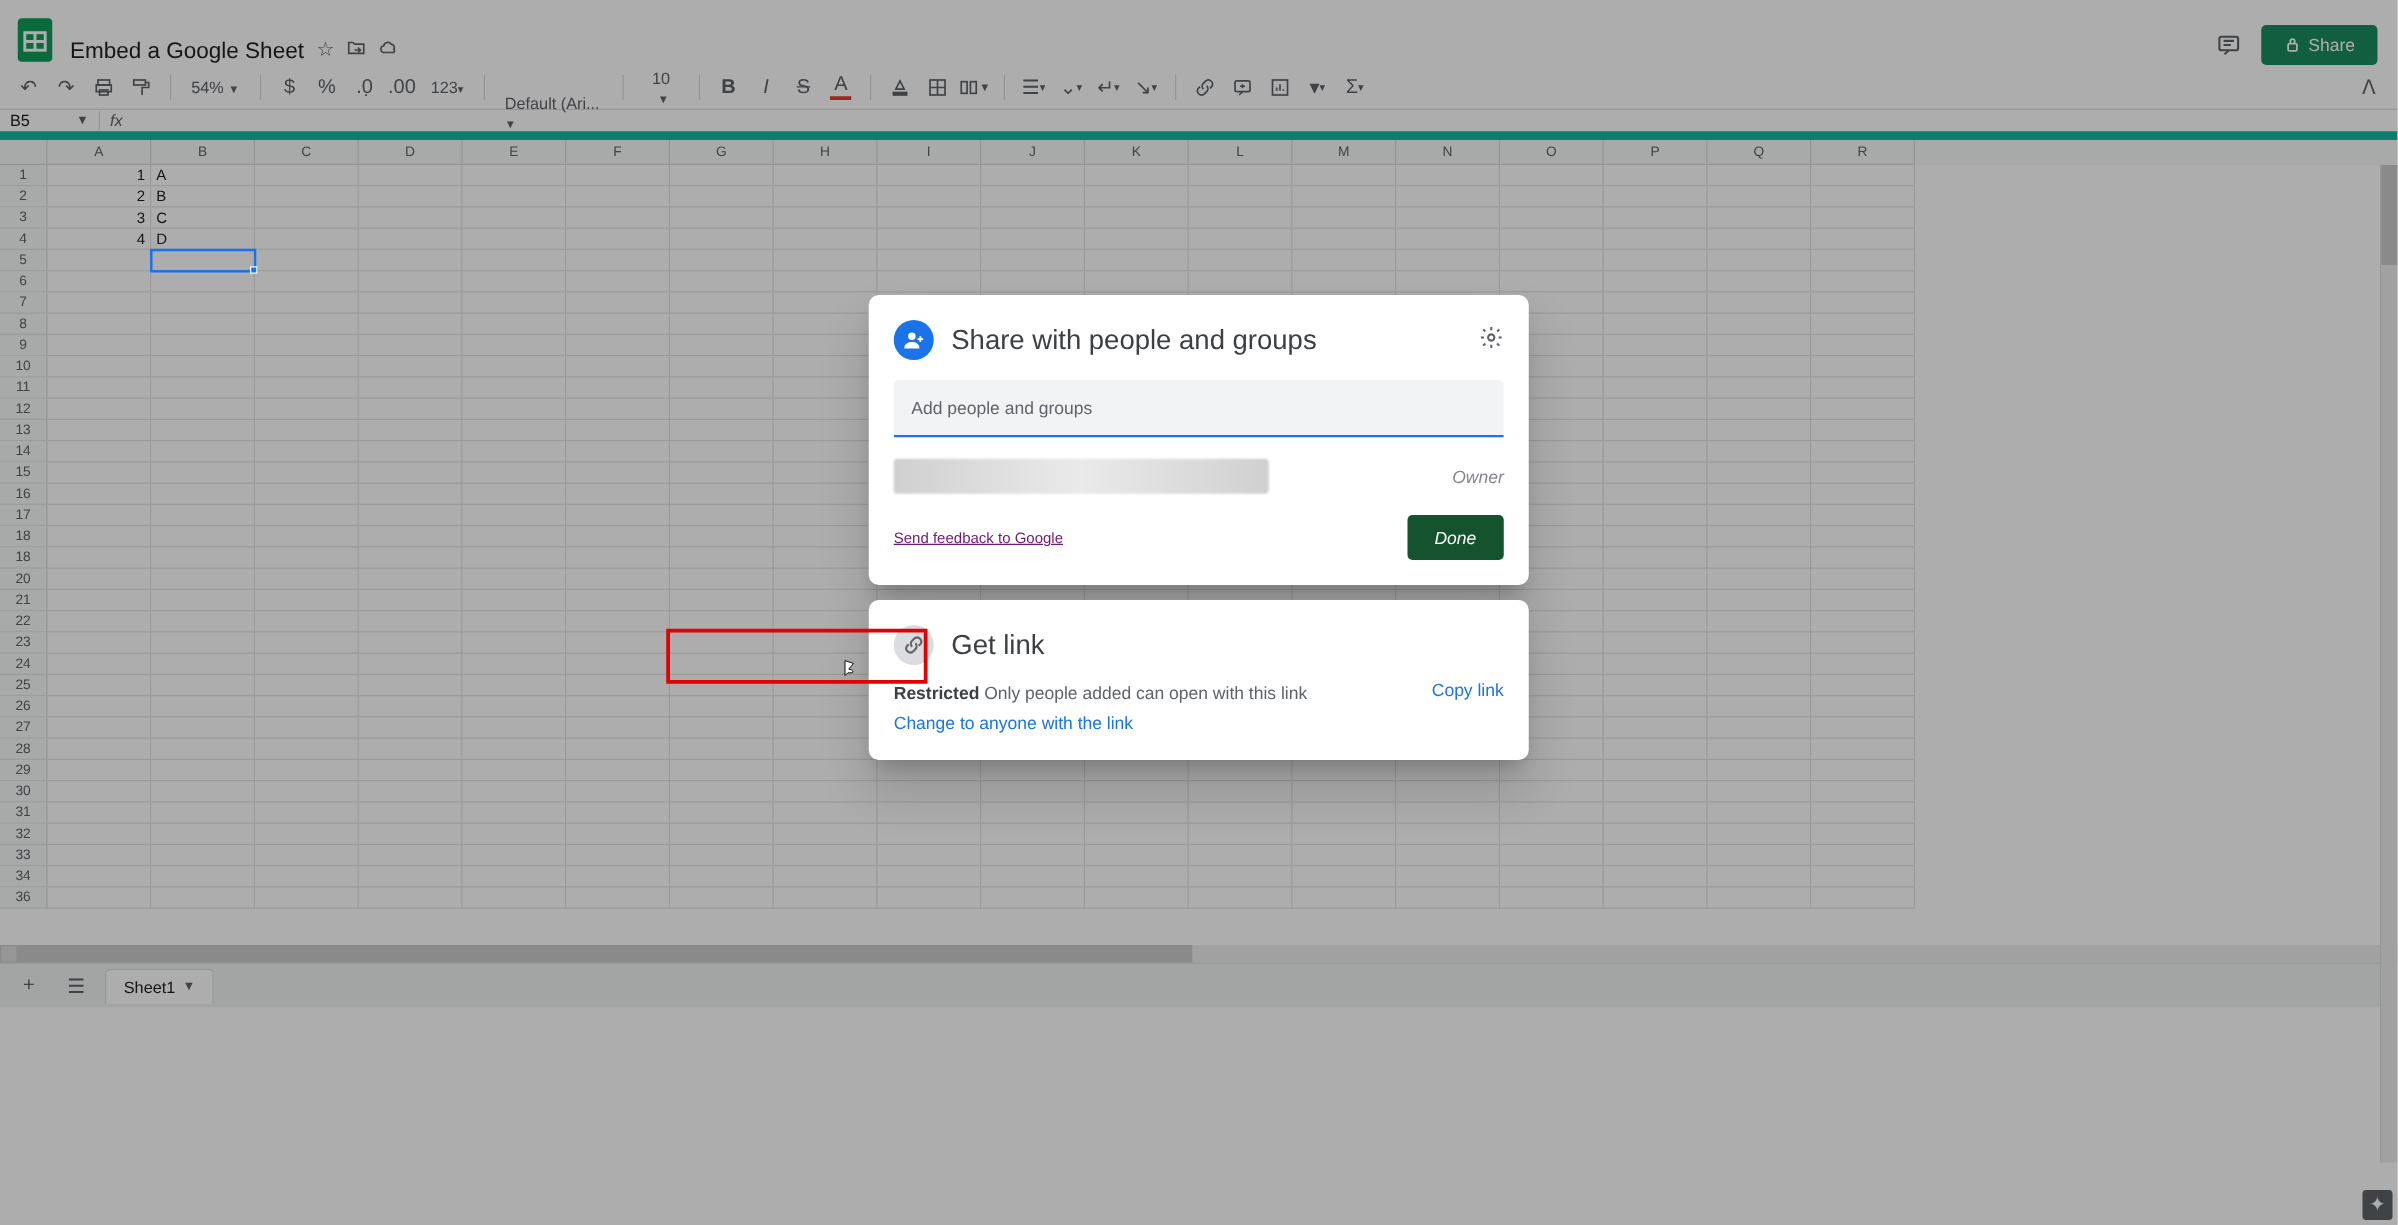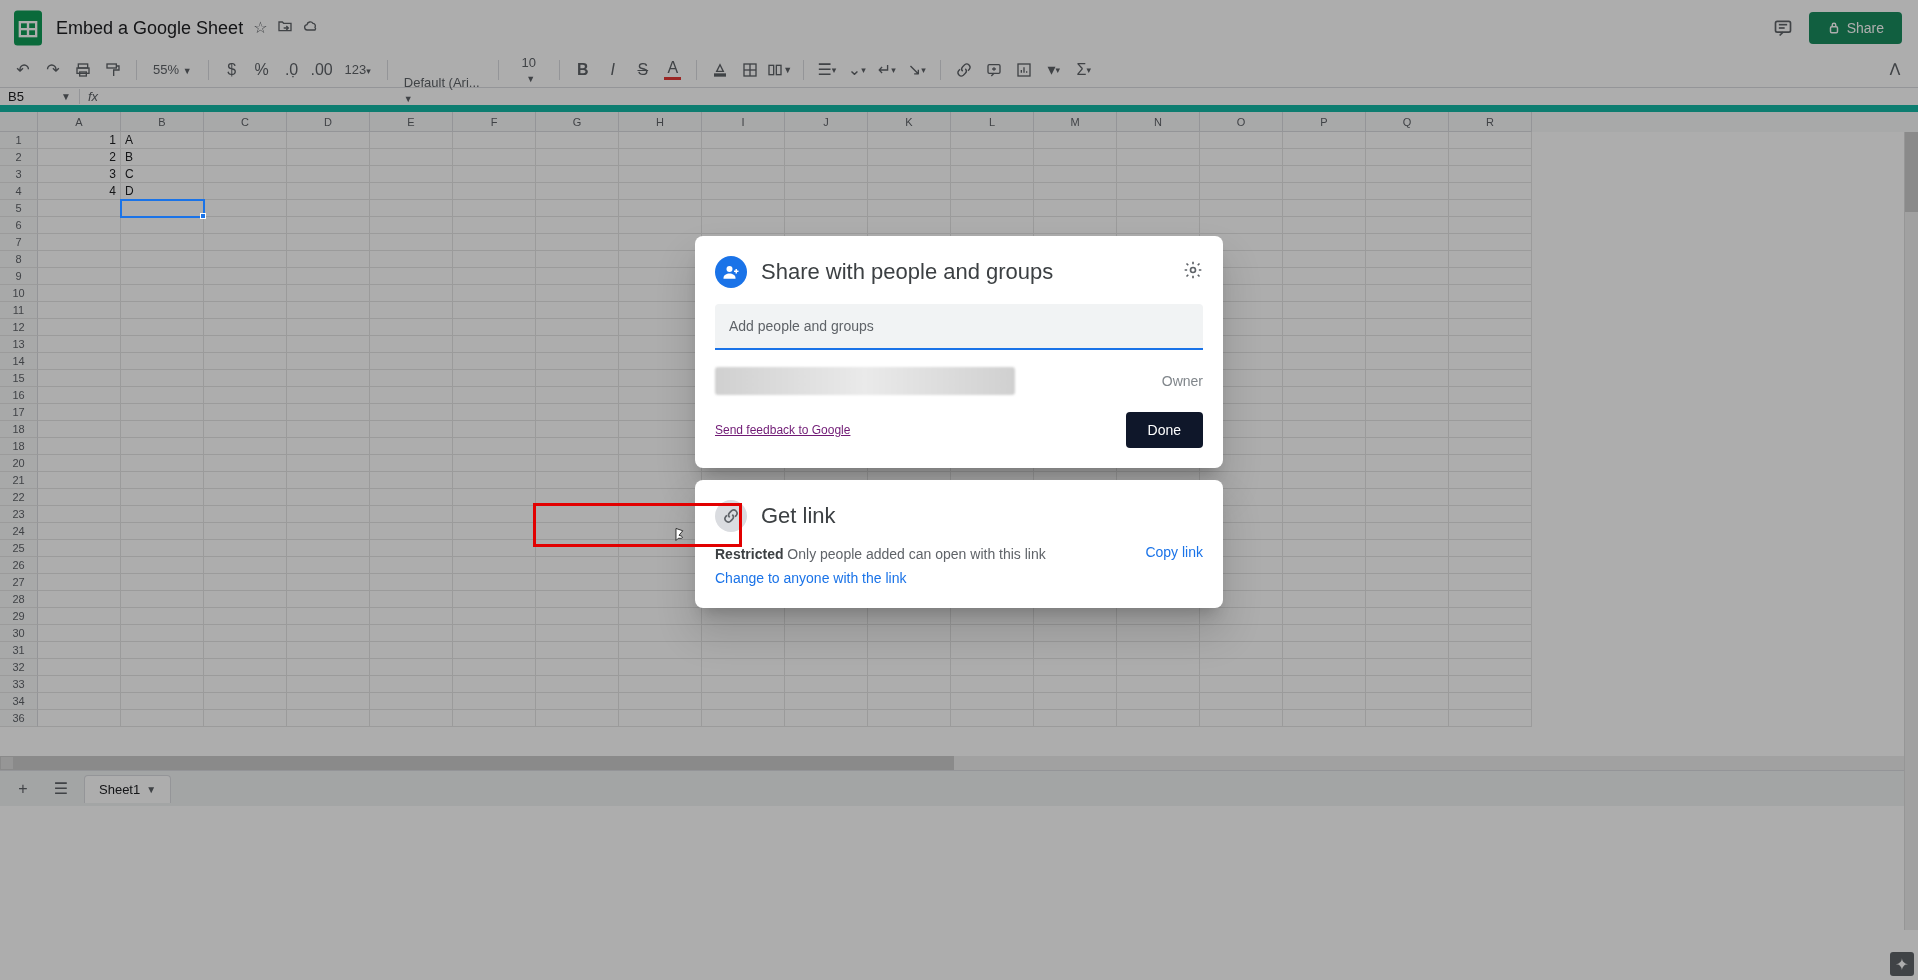--- a/index.html
+++ b/index.html
@@ -1,19 +1,19 @@
 <!DOCTYPE html>
 <html><head>
 <meta charset="utf-8">
 <style>
 * { margin: 0; padding: 0; box-sizing: border-box; font-family: "Google Sans", Arial, sans-serif; }
 html, body { width: 1918px; height: 980px; overflow: hidden; background: #fff; }
 
 
-.header { display: flex; align-items: center; height: 52px; padding: 4px 8px 0; }
+.header { display: flex; align-items: flex-end; height: 52px; padding: 4px 8px 0; }
 .app-logo { width: 40px; height: 40px; display: flex; align-items: center; justify-content: center; }
 .app-logo svg { width: 28px; height: 36px; }
 .title-area { flex: 1; display: flex; flex-direction: column; margin-left: 4px; }
 .title-row { display: flex; align-items: center; gap: 6px; height: 24px; }
 .doc-title { font-size: 18px; color: #202124; padding: 2px 4px; }
 .title-icons { display: flex; gap: 10px; color: #5f6368; }
 .title-icons span { cursor: pointer; }
 .menu-row { display: flex; align-items: center; gap: 2px; height: 24px; font-size: 14px; color: #202124; }
 .menu-row .menu-item { padding: 2px 8px; cursor: pointer; }
 .last-edit { color: #5f6368; text-decoration: underline; margin-left: 14px; cursor: pointer; }
@@ -64,24 +64,24 @@
 .modal-header { display: flex; align-items: center; gap: 14px; }
 .circle-icon { width: 32px; height: 32px; border-radius: 50%; display: flex; align-items: center; justify-content: center; color: #fff; flex-shrink:0;}
 .circle-blue { background: #1a73e8; }
 .circle-gray { background: #dadce0; color: #5f6368; }
 .modal-title { font-size: 22px; color: #3c4043; flex: 1; }
 .gear { color: #5f6368; cursor: pointer; }
 .add-input { width: 100%; margin-top: 16px; padding: 14px 14px; font-size: 14px; background: #f1f3f4; border: none; border-bottom: 2px solid #1a73e8; outline: none; color: #202124; border-radius: 4px 4px 0 0;}
 .add-input::placeholder { color: #5f6368; }
 .owner-row { display: flex; align-items: center; margin-top: 10px; height: 42px; }
 .owner-avatar { width: 300px; height: 28px; background: linear-gradient(90deg, #d0d0d0, #eaeaea, #d0d0d0); border-radius: 3px; filter: blur(1px);}
-.owner-label { margin-left: auto; color: #80868b; font-size: 14px; }
+.owner-label { margin-left: auto; color: #80868b; font-style: italic; font-size: 14px; }
 .modal-footer { display: flex; align-items: center; margin-top: 10px; }
 .feedback-link { color: #701a75; font-size: 12px; text-decoration: underline; cursor: pointer; }
-.done-btn { margin-left: auto; background: #0f172a; color: #fff; border: none; border-radius: 4px; padding: 10px 22px; font-size: 14px; font-weight: 500; cursor: pointer; }
+.done-btn { margin-left: auto; background: #14532d; color: #fff; border: none; border-radius: 4px; padding: 10px 22px; font-size: 14px; font-weight: 500; cursor: pointer; font-style: italic; }
 
 .link-modal { padding: 20px; }
 .link-body { margin-top: 12px; display: flex; justify-content: space-between; align-items: flex-start; }
 .link-text { font-size: 14px; line-height: 20px; }
 .link-text .restricted { font-weight: 700; color: #3c4043; }
 .link-text .desc { color: #5f6368; }
 .change-link { color: #1a73e8; font-size: 14px; cursor: pointer; display: inline-block; margin-top: 4px; }
 .copy-link { color: #1a73e8; font-size: 14px; font-weight: 500; cursor: pointer; }
 .red-box { position: absolute; border: 3px solid #e20000; pointer-events: none; }
 .cursor-icon { position: absolute; width: 18px; height: 18px; pointer-events: none; }
@@ -146,21 +146,21 @@
         <rect x="7" y="15" width="10" height="6"></rect>
       </svg>
     </div>
   <div class="tb-btn">
       <svg width="16" height="16" viewBox="0 0 24 24" fill="none" stroke="#5f6368" stroke-width="2">
         <rect x="3" y="3" width="14" height="6"></rect>
         <path d="M17 6h4v6h-8v9"></path>
       </svg>
     </div>
   <div class="tb-sep"></div>
-  <div class="tb-text"><span>55%</span> <span style="font-size:9px;">▼</span></div>
+  <div class="tb-text"><span>54%</span> <span style="font-size:9px;">▼</span></div>
   <div class="tb-sep"></div>
   <div class="tb-btn">$</div>
   <div class="tb-btn">%</div>
   <div class="tb-btn">.0̣</div>
   <div class="tb-btn">.00</div>
   <div class="tb-text"><span>123</span><span style="font-size:9px;">▾</span></div>
   <div class="tb-sep"></div>
   <div class="tb-text" style="width:90px;margin-top:41px;"><span>Default (Ari...</span> <span style="font-size:9px;">▼</span></div>
   <div class="tb-sep"></div>
   <div class="tb-text" style="width:40px; text-align:center;"><span>10</span> &nbsp;<span style="font-size:9px;">▼</span></div>

